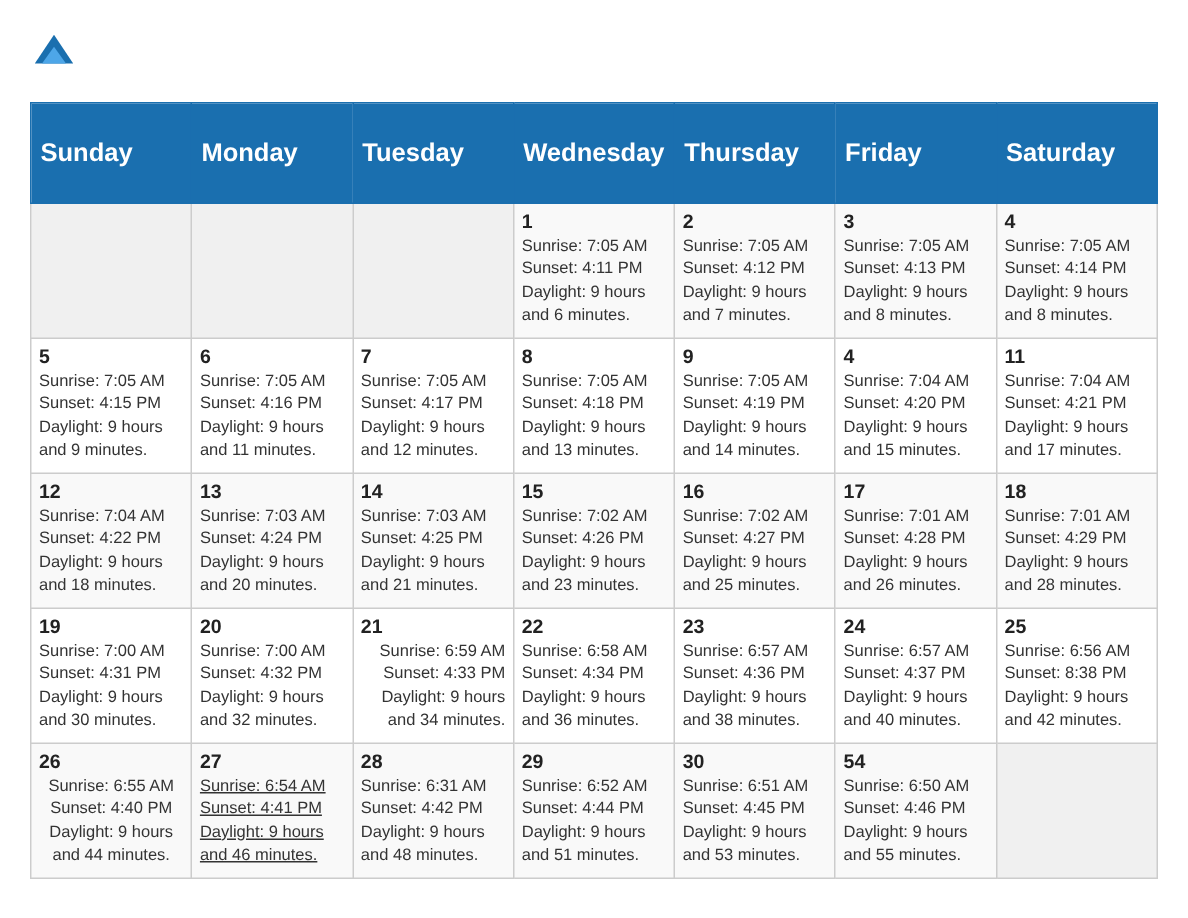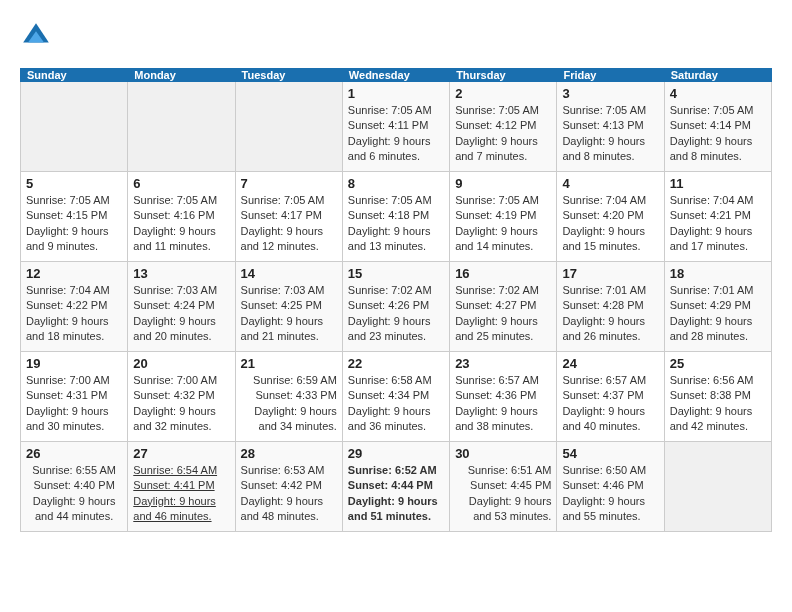--- a/index.html
+++ b/index.html
@@ -48,22 +48,22 @@
     }
     table {
       width: 100%;
       border-collapse: collapse;
       table-layout: fixed;
     }
     thead tr th {
       background-color: #1a6faf;
       color: #fff;
       text-align: left;
-      padding: 0 6px;
-      font-size: 11px;
+      padding: 23px 6px;
+      font-size: 17px;
       font-weight: bold;
       border: 1px solid #1a6faf;
     }
     tbody tr td {
       border: 1px solid #ccc;
       vertical-align: top;
       padding: 4px 5px;
       font-size: 11px;
       color: #333;
       height: 90px;
@@ -319,35 +319,35 @@
         </td>
         <td>
           <span class="day-number">27</span>
           <div class="day-info" style="white-space: pre-line; text-decoration: underline;">Sunrise: 6:54 AM
 Sunset: 4:41 PM
 Daylight: 9 hours
 and 46 minutes.</div>
         </td>
         <td>
           <span class="day-number">28</span>
-          <div class="day-info" style="white-space: pre-line;">Sunrise: 6:53 AM
+          <div class="day-info" style="white-space: pre-line;">Sunrise: 6:31 AM
 Sunset: 4:42 PM
 Daylight: 9 hours
 and 48 minutes.</div>
         </td>
         <td>
           <span class="day-number">29</span>
-          <div class="day-info" style="white-space: pre-line; font-weight: bold;">Sunrise: 6:52 AM
+          <div class="day-info" style="white-space: pre-line;">Sunrise: 6:52 AM
 Sunset: 4:44 PM
 Daylight: 9 hours
 and 51 minutes.</div>
         </td>
         <td>
           <span class="day-number">30</span>
-          <div class="day-info" style="white-space: pre-line; text-align: right;">Sunrise: 6:51 AM
+          <div class="day-info" style="white-space: pre-line;">Sunrise: 6:51 AM
 Sunset: 4:45 PM
 Daylight: 9 hours
 and 53 minutes.</div>
         </td>
         <td>
           <span class="day-number">54</span>
           <div class="day-info" style="white-space: pre-line;">Sunrise: 6:50 AM
 Sunset: 4:46 PM
 Daylight: 9 hours
 and 55 minutes.</div>

